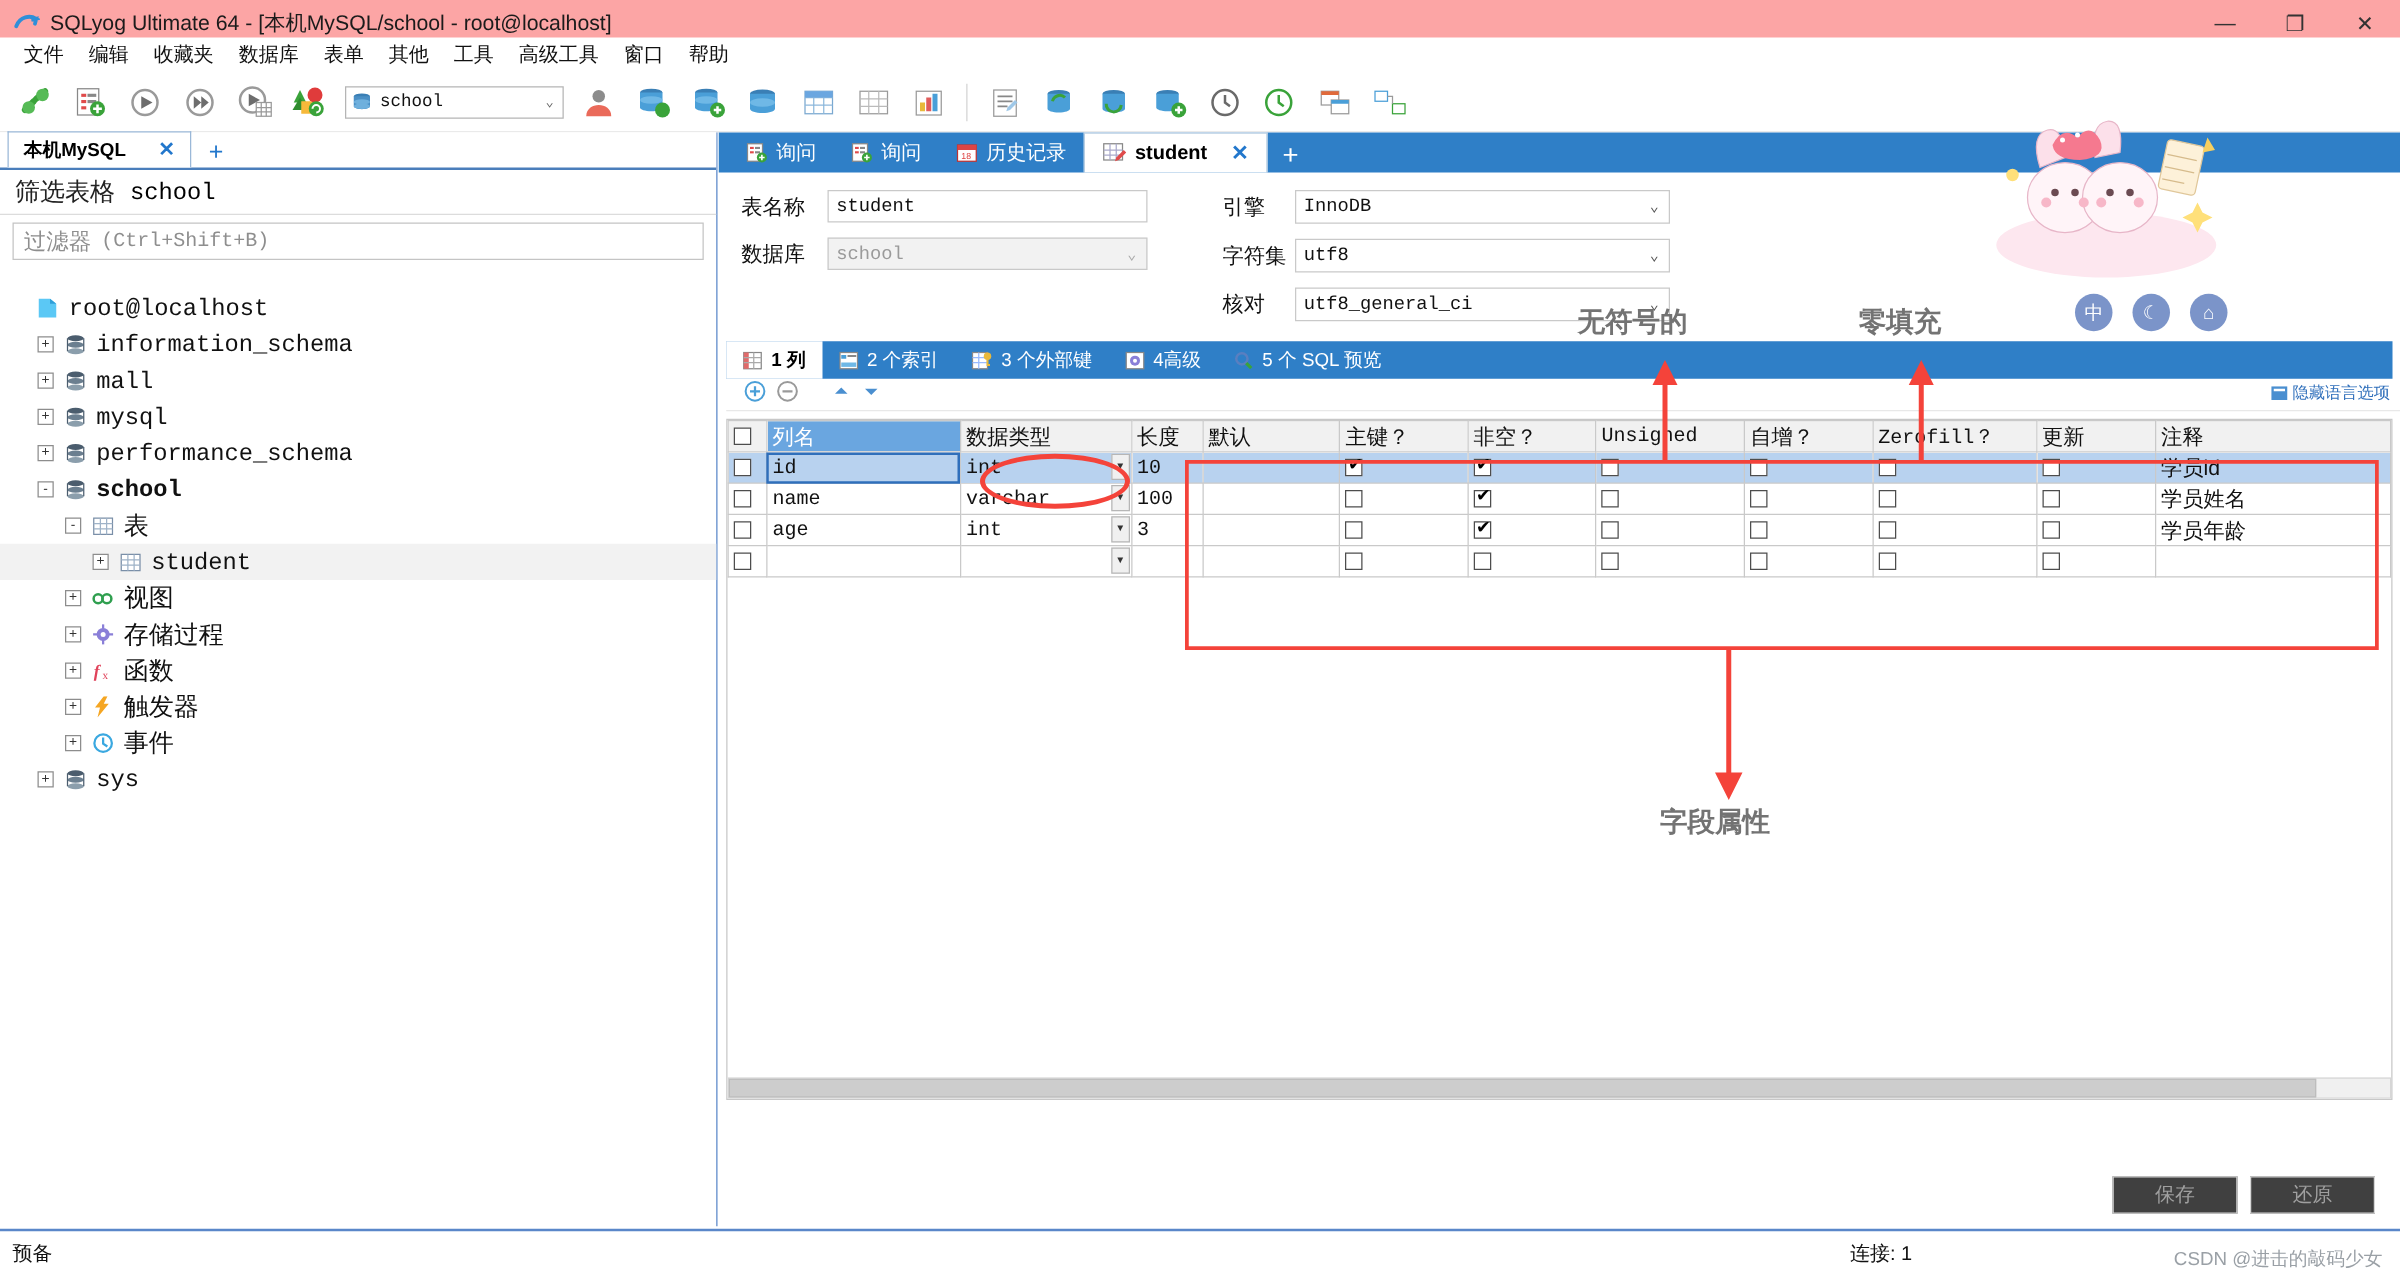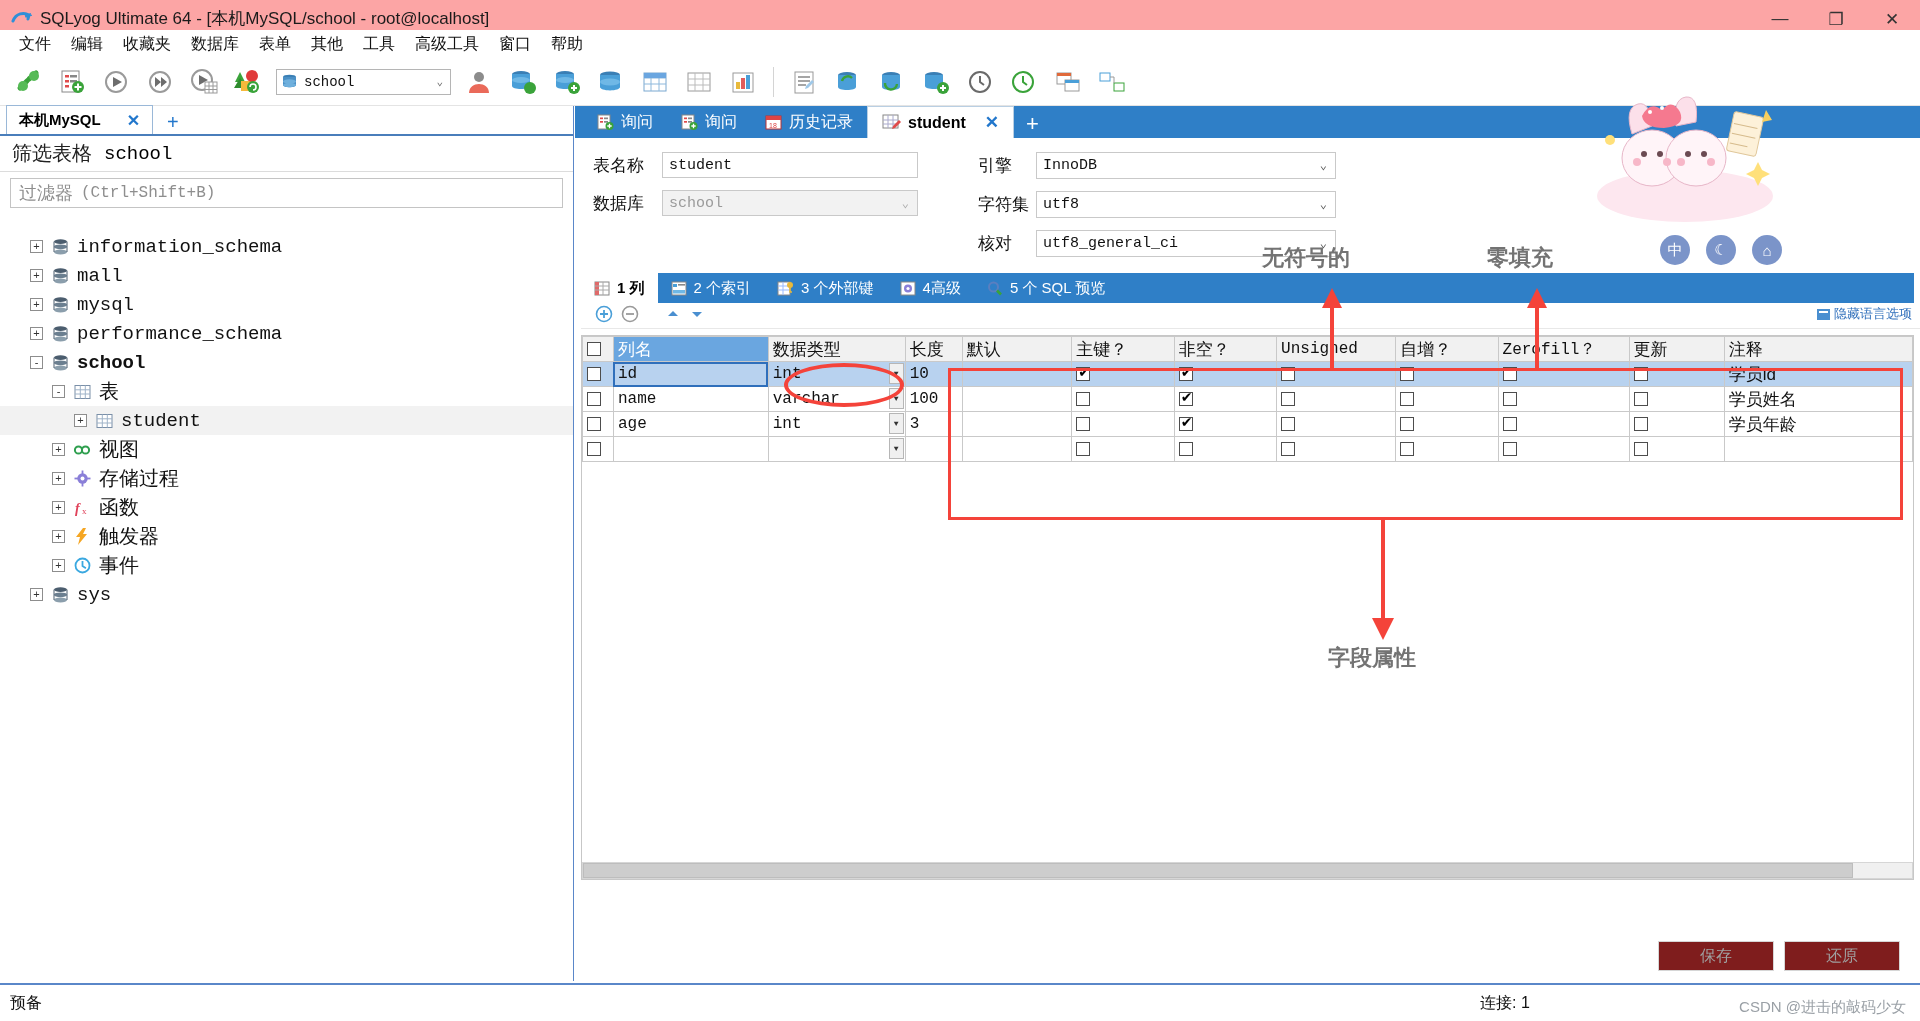--- a/index.html
+++ b/index.html
@@ -185,21 +185,21 @@
   }
 
   .hscroll {
     position:absolute; left:6px; right:6px; bottom:58px; height:17px;
     background:#f0f0f0; border:1px solid #d6d6d6;
   }
   .hscroll .thumb { height:15px; width:1270px; background:#cdcdcd; border:1px solid #bdbdbd; }
 
   .btnrow { position:absolute; right:20px; bottom:10px; display:flex; gap:10px; }
   .gbtn {
-    width:116px; height:30px; background:#7f1d1d; border:1px solid #d6d6d6;
+    width:100px; height:30px; background:#404040; border:1px solid #d6d6d6;
     color:#a0a0a0; font-size:16px; display:flex; align-items:center; justify-content:center;
   }
 
   
   .statusbar {
     position:absolute; left:0; bottom:0; width:1920px; height:38px;
     border-top:2px solid #5a87c9; background:#fff; display:flex; align-items:center;
   }
   .statusbar .s1 { margin-left:10px; font-size:16px; color:#111; }
   .statusbar .s2 { position:absolute; left:1480px; font-size:16px; color:#111; }
@@ -442,20 +442,30 @@
       <span class="lbl">筛选表格</span>
       <span class="db">school</span>
     </div>
 
     <div class="filterinput">
       <span class="ph">过滤器</span>
       <span class="ph2">(Ctrl+Shift+B)</span>
     </div>
 
     <div class="tree" id="tree">
+        <div class="tnode" style="padding-left: 8px;">
+          <span class="expander none"></span>
+          <span class="ticon">
+            <svg width="18" height="19" viewBox="0 0 18 19">
+              <path d="M2 2h9l5 4v11H2z" fill="#5bc8f5"></path>
+              <path d="M11 2l5 4h-5z" fill="#2f9fd8"></path>
+            </svg>
+          </span>
+          <span class="tlabel">root@localhost</span>
+        </div>
         <div class="tnode" style="padding-left: 30px;">
           <span class="expander">+</span>
           <span class="ticon">
             <svg width="17" height="18" viewBox="0 0 17 18">
               <ellipse cx="8.5" cy="3.6" rx="6.5" ry="2.4" fill="#4b5d6e"></ellipse>
               <ellipse cx="8.5" cy="8.8" rx="6.5" ry="2.4" fill="#6b7f90"></ellipse>
               <ellipse cx="8.5" cy="14" rx="6.5" ry="2.4" fill="#8b9eac"></ellipse>
               <path d="M2 3.6v10.4M15 3.6v10.4" stroke="#4b5d6e"></path>
             </svg>
           </span>

